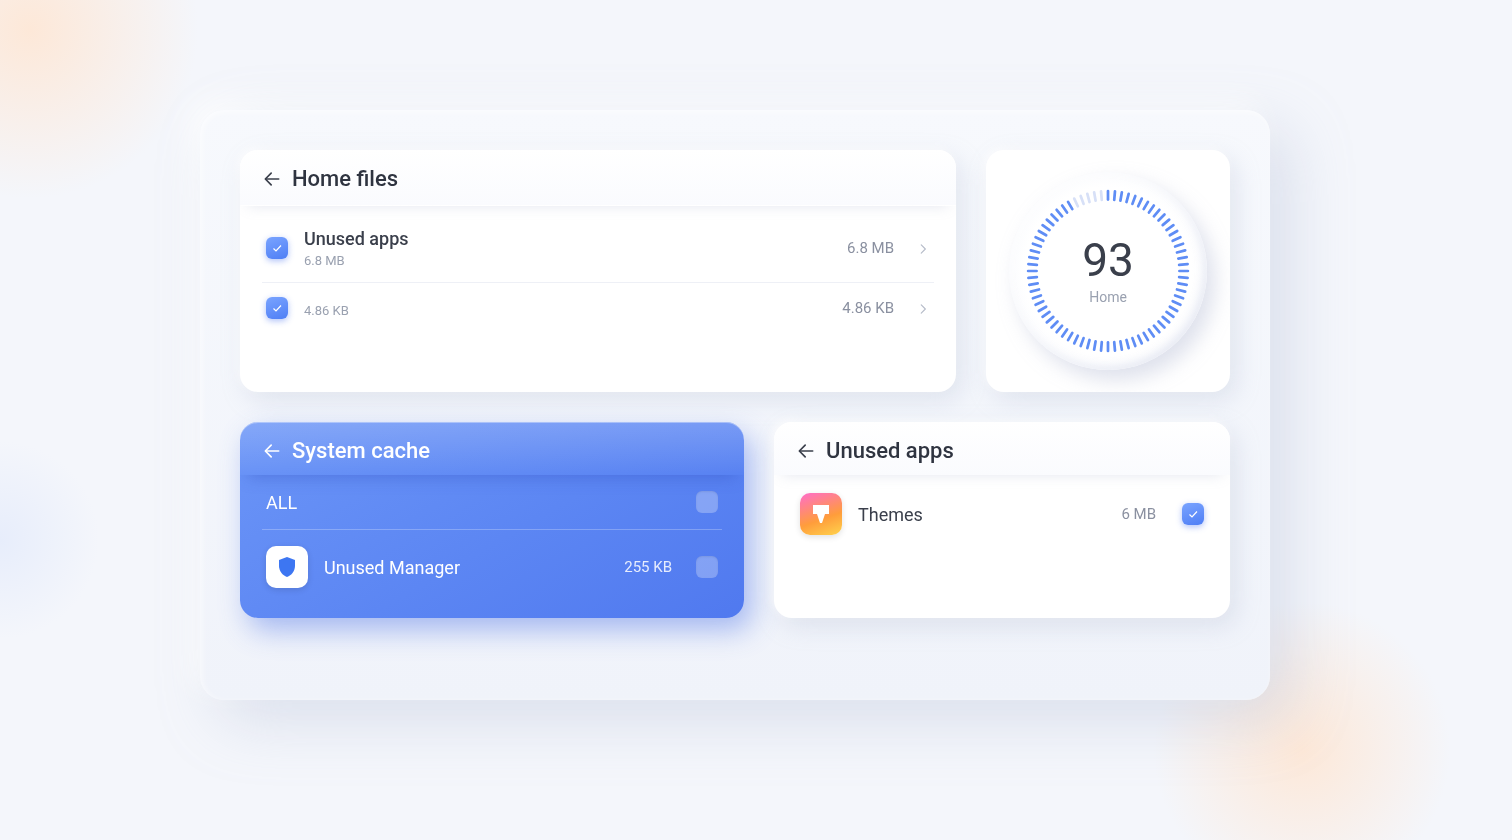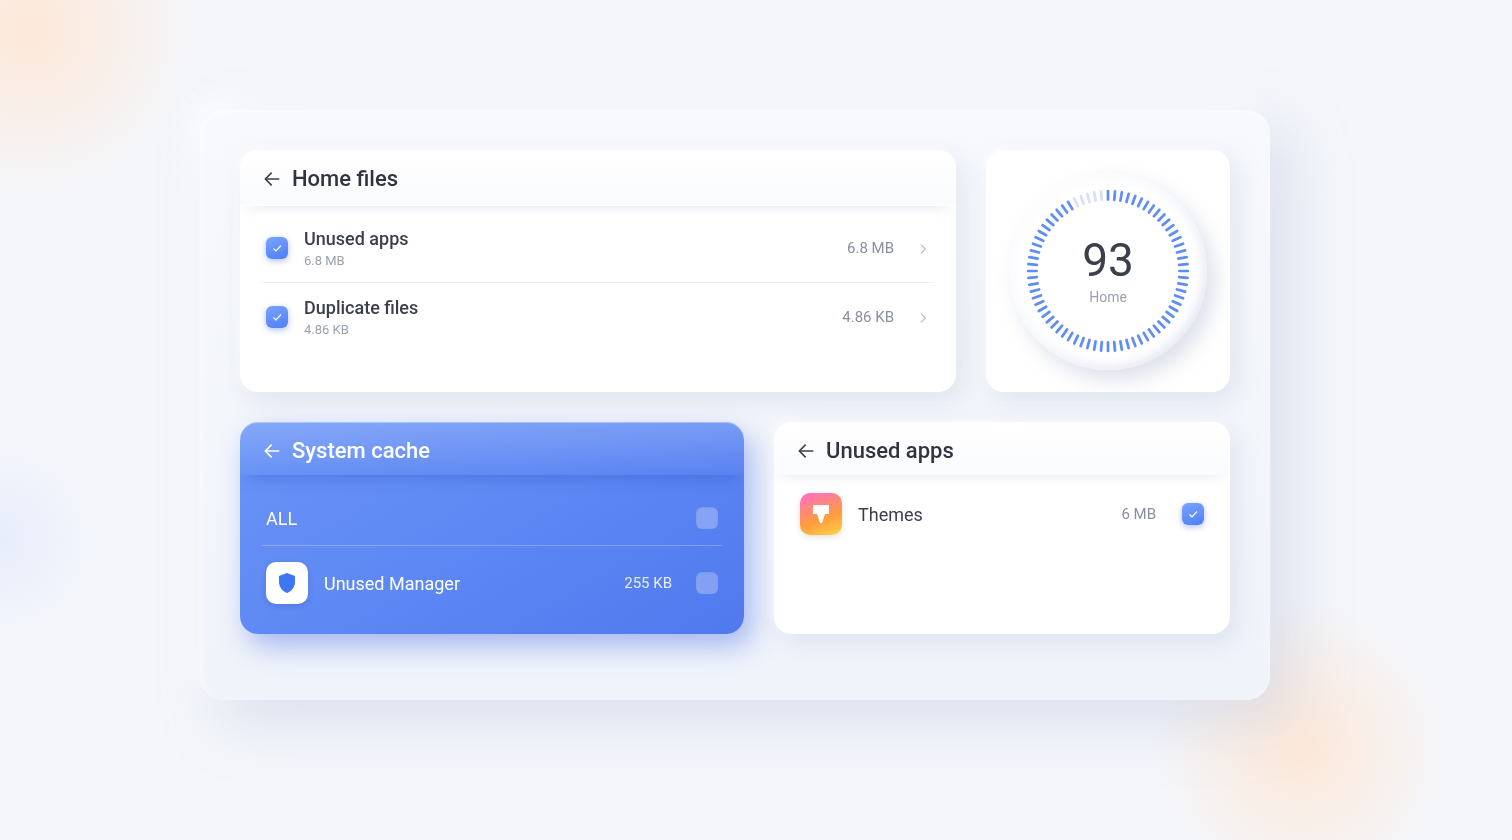--- a/index.html
+++ b/index.html
@@ -175,21 +175,21 @@
   }
   .cache-header {
     display: flex; align-items: center; gap: 10px;
     padding: 16px 6px 12px 22px;
     font-size: 22px;
     font-weight: 500;
     background: linear-gradient(180deg, rgba(255,255,255,0.18), rgba(255,255,255,0));
     box-shadow: 0 10px 16px -8px rgba(40,70,180,0.35);
   }
   .cache-header .back-arrow { color: #ffffff; }
-  .cache-list { padding: 16px 22px 14px 22px; }
+  .cache-list { padding: 0 22px 14px 22px; }
   .cache-item {
     display: flex; align-items: center; gap: 16px;
     padding: 16px 4px;
   }
   .cache-item + .cache-item { border-top: 1px solid rgba(255,255,255,0.25); }
   .cache-item .label { flex: 1; font-size: 18px; }
   .cache-item .size  { font-size: 15px; color: rgba(255,255,255,0.85); margin-right: 8px; }
   .chk-empty {
     width: 22px; height: 22px;
     border-radius: 6px;
@@ -270,21 +270,20 @@
           </span>
         </div>
 
         <div class="junk-item">
           <span class="chk">
             <svg viewBox="0 0 24 24">
                 <polyline points="5 13 10 18 20 7"></polyline>
               </svg>
           </span>
           <div class="junk-text">
-            <div class="junk-title">Duplicate files</div>
             <div class="junk-sub">4.86 KB</div>
           </div>
           <span class="junk-size">4.86 KB</span>
           <span class="chevron-right">
             <svg viewBox="0 0 24 24" width="14" height="14" fill="none" stroke="currentColor" stroke-width="2" stroke-linecap="round" stroke-linejoin="round">
                 <polyline points="9 5 16 12 9 19"></polyline>
               </svg>
           </span>
         </div>
 

